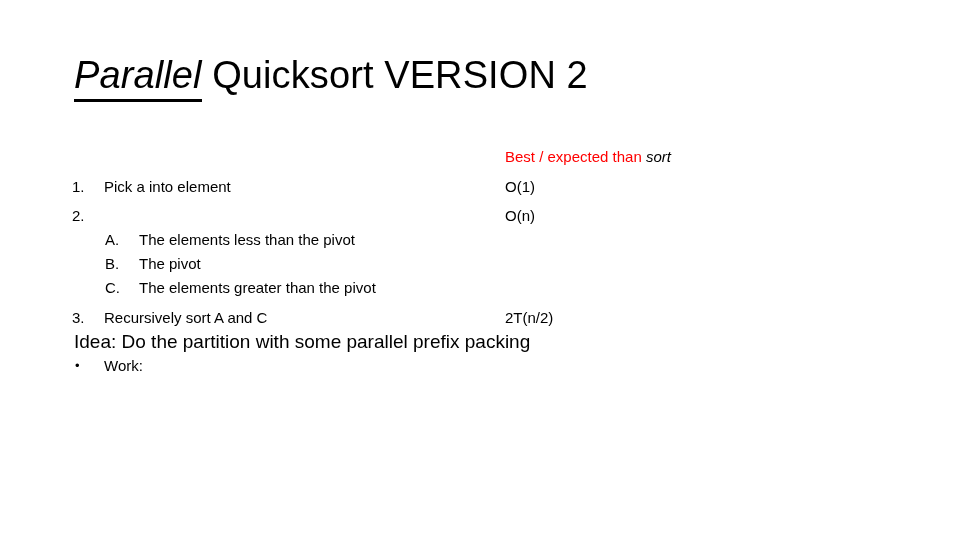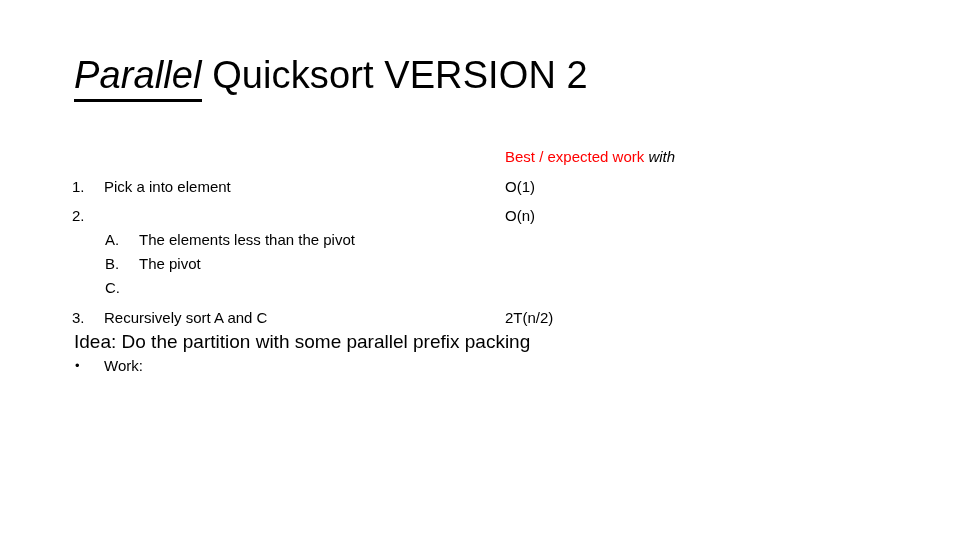--- a/index.html
+++ b/index.html
@@ -113,21 +113,21 @@
 </head>
 <body>
 
 <div id="slide">
 
   <div id="title">
     <span class="emph">Parallel</span><span class="rest"> Quicksort VERSION 2</span>
   </div>
 
   <div id="col-header">
-    <span>Best / expected work </span><span class="work">with</span>
+    <span>Best / expected than </span><span class="work">sort</span>
   </div>
 
   <div class="row lvl1" style="top:176px">
     <span class="marker">1.</span>
     <span class="text">Pick a into element</span>
     <span class="cost">O(1)</span>
   </div>
 
   <div class="row lvl1" style="top:205px">
     <span class="marker">2.</span>
@@ -141,20 +141,21 @@
   </div>
 
   <div class="row lvl2" style="top:253px">
     <span class="marker">B.</span>
     <span class="text">The pivot</span>
     <span class="cost"></span>
   </div>
 
   <div class="row lvl2" style="top:277px">
     <span class="marker">C.</span>
+    <span class="text">The elements greater than the pivot</span>
     <span class="cost"></span>
   </div>
 
   <div class="row lvl1" style="top:307px">
     <span class="marker">3.</span>
     <span class="text">Recursively sort A and C</span>
     <span class="cost">2T(n/2)</span>
   </div>
 
   <div id="idea-line">Idea: Do the partition with some parallel prefix packing</div>

